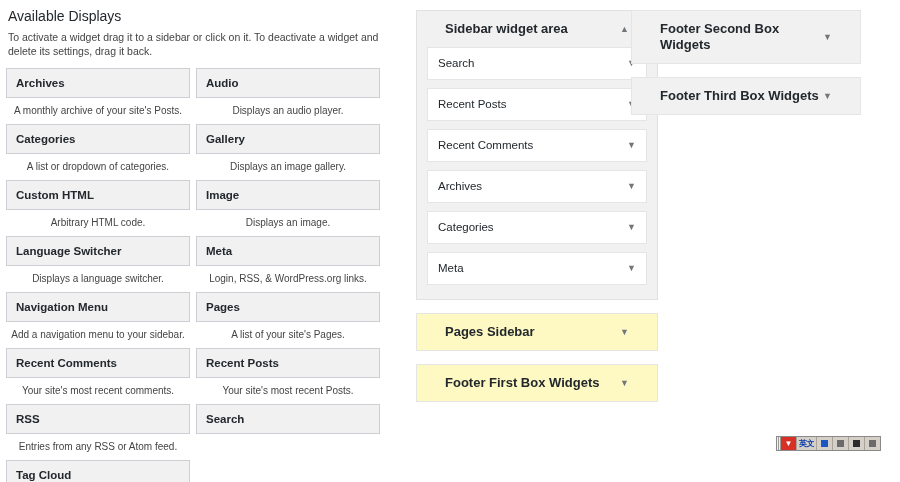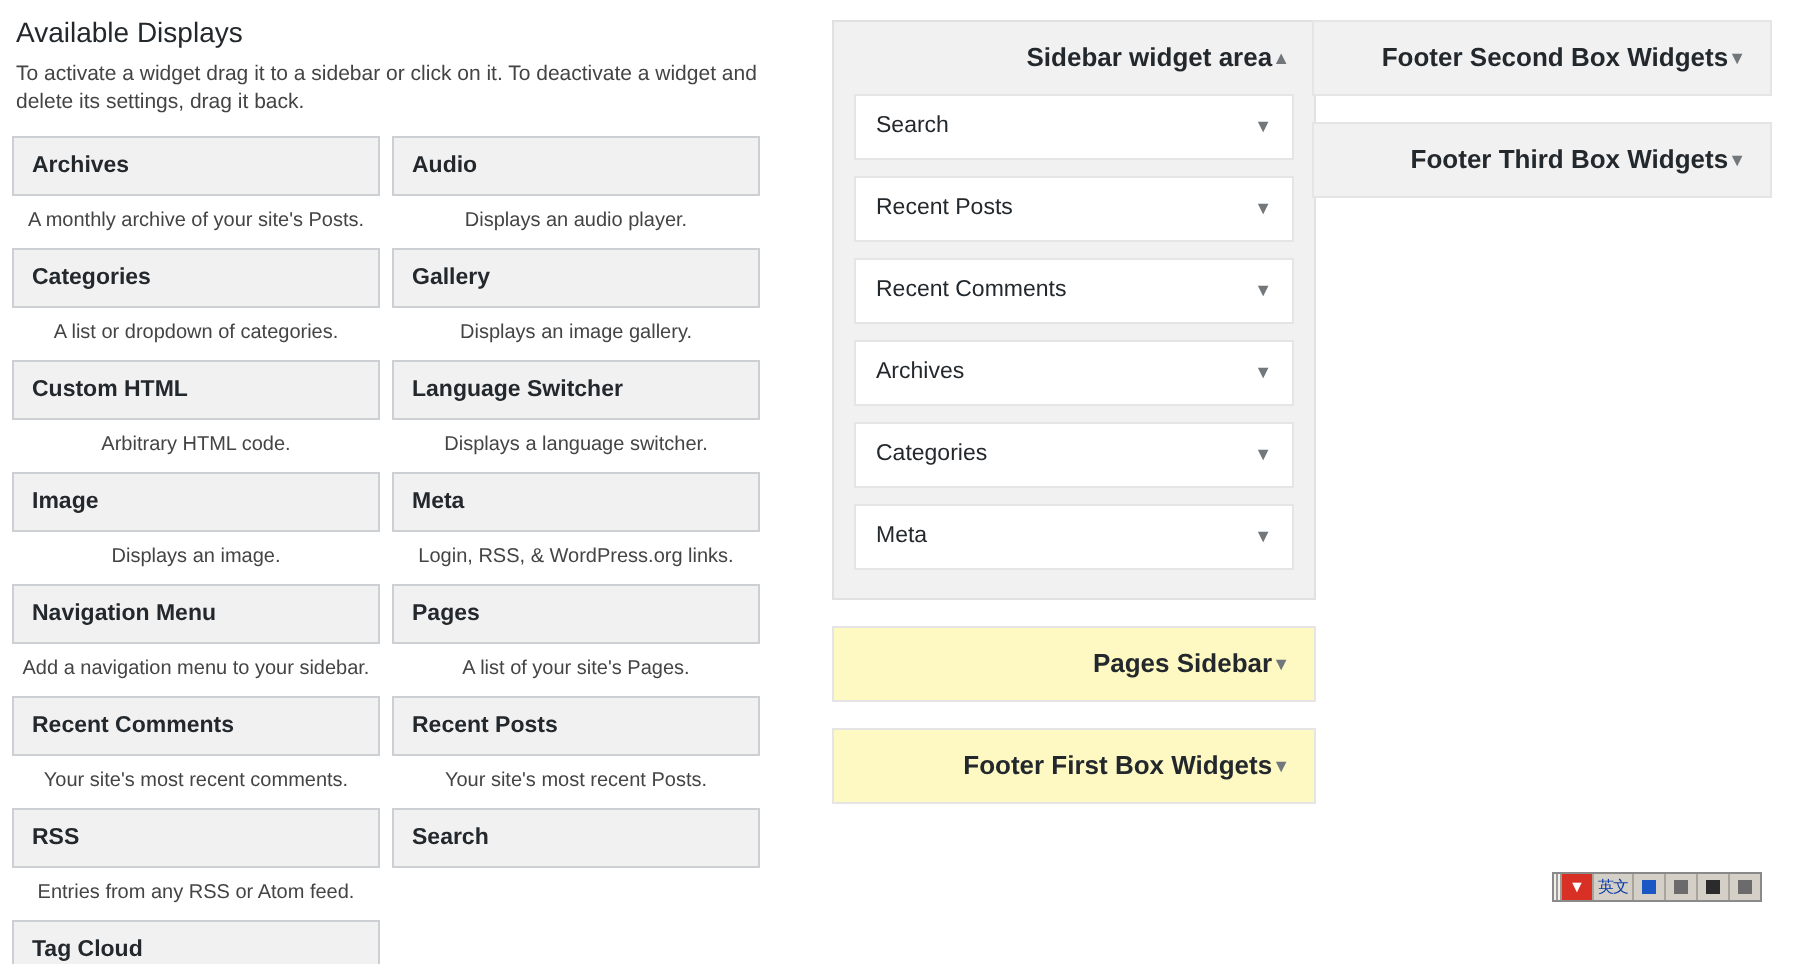--- a/index.html
+++ b/index.html
@@ -87,22 +87,22 @@
     margin-bottom: 13px;
   }
   .sidebar-panel.open {
     background: #f1f1f1;
     border: 1px solid #e1e1e1;
     padding-bottom: 6px;
   }
   .sidebar-head {
     display: flex;
     align-items: center;
-    justify-content: flex-end;
-    padding: 10px 12px;
+    justify-content: space-between;
+    padding: 10px 28px;
     cursor: pointer;
   }
   .sidebar-head-title {
     font-size: 13px;
     font-weight: bold;
     color: #23282d;
     line-height: 16px;
   }
   .caret {
     font-size: 9px;
@@ -124,21 +124,21 @@
     color: #23282d;
     cursor: move;
   }
   .sb-widget-title {
     line-height: 13px;
   }
 
   
   .footer-col {
     position: absolute;
-    left: 656px;
+    left: 631px;
     top: 10px;
     width: 230px;
   }
   .footer-panel {
     background: #f1f1f1;
     border: 1px solid #e5e5e5;
     margin-bottom: 13px;
   }
 
   
@@ -169,21 +169,21 @@
     min-width: 11px;
   }
   .lang-cell.red {
     background: #d93025;
     color: #fff;
     font-weight: bold;
   }
   .lang-cell.blue-text {
     background: #d4d0c8;
     color: #0a3ba8;
-    font-weight: normal;
+    font-weight: bold;
     letter-spacing: -0.5px;
   }
   .lang-cell.icon {
     background: #d4d0c8;
   }
   .lang-cell.last { border-right: none; }
   .mini-sq {
     width: 7px; height: 7px;
     background: #1a57c4;
     display: inline-block;
@@ -218,26 +218,26 @@
       <div class="widget-cell">
         <div class="widget-box">Gallery</div>
         <div class="widget-desc">Displays an image gallery.</div>
       </div>
       <div class="widget-cell">
         <div class="widget-box">Custom HTML</div>
         <div class="widget-desc">Arbitrary HTML code.</div>
       </div>
 
       <div class="widget-cell">
+        <div class="widget-box">Image</div>
+        <div class="widget-desc">Displays an image.</div>
+      </div>
+      <div class="widget-cell">
         <div class="widget-box">Language Switcher</div>
         <div class="widget-desc">Displays a language switcher.</div>
-      </div>
-      <div class="widget-cell">
-        <div class="widget-box">Image</div>
-        <div class="widget-desc">Displays an image.</div>
       </div>
 
       <div class="widget-cell">
         <div class="widget-box">Meta</div>
         <div class="widget-desc">Login, RSS, &amp; WordPress.org links.</div>
       </div>
       <div class="widget-cell">
         <div class="widget-box">Navigation Menu</div>
         <div class="widget-desc">Add a navigation menu to your sidebar.</div>
       </div>

